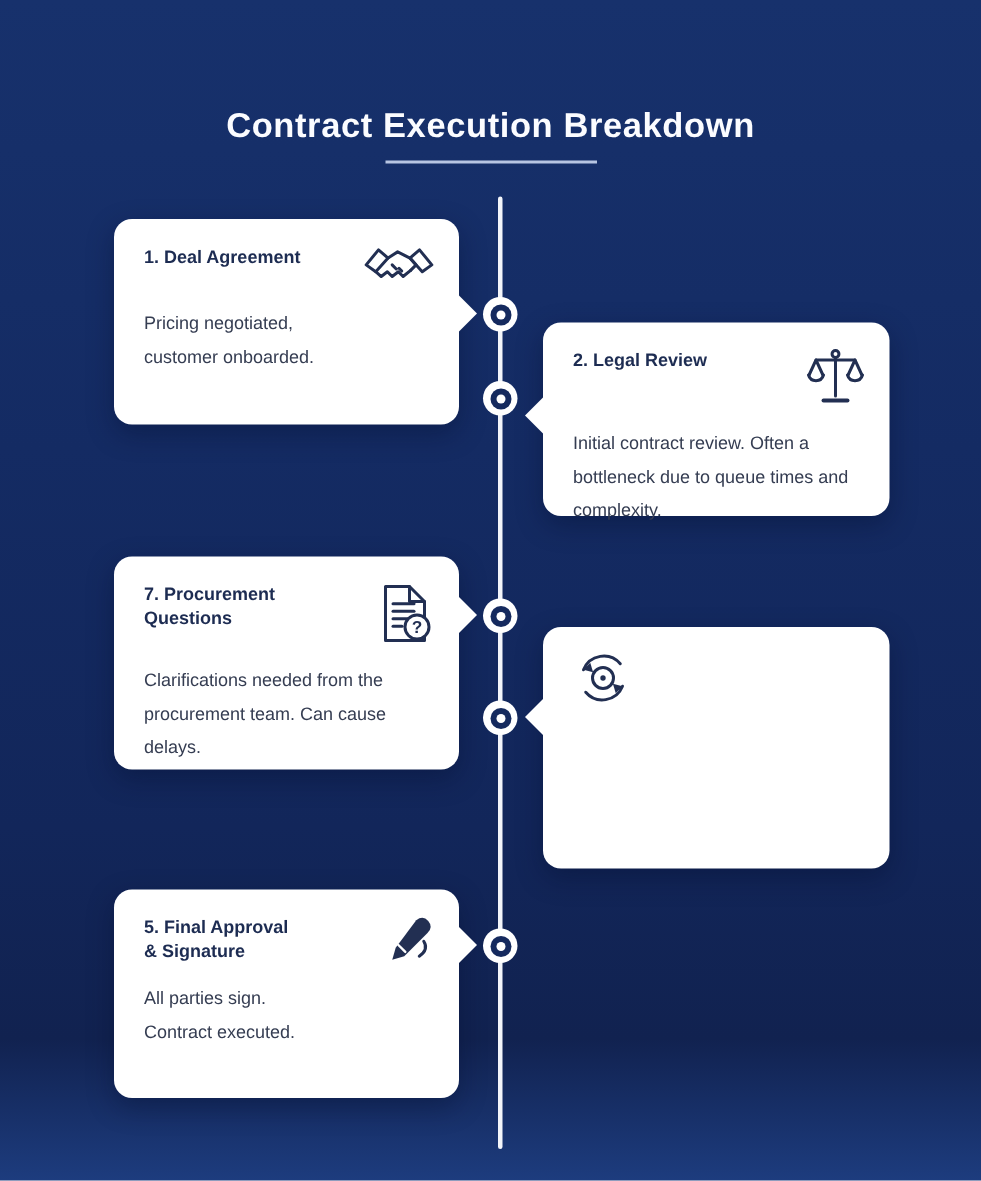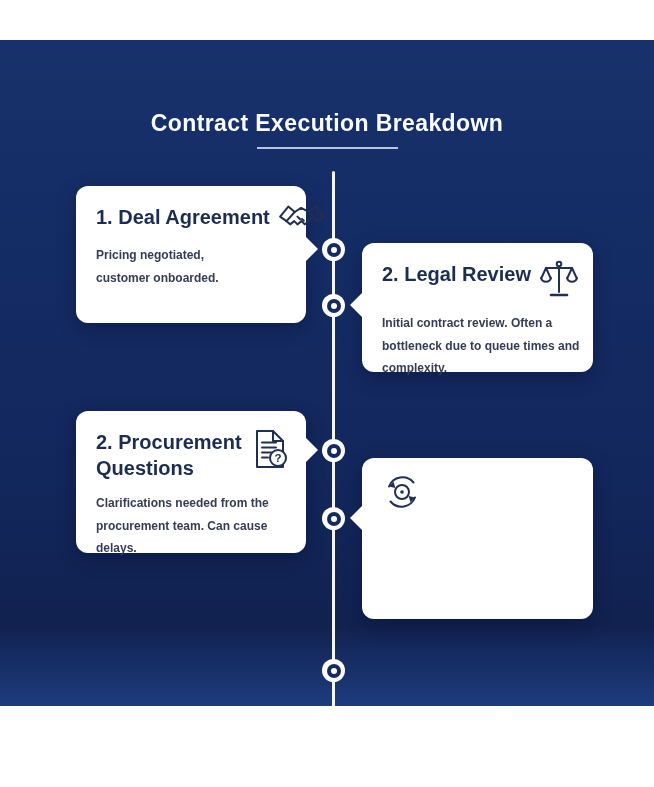--- a/index.html
+++ b/index.html
@@ -1,22 +1,21 @@
 <!DOCTYPE html>
 <html><head>
 <meta charset="utf-8">
 <style>
   html,body{margin:0;padding:0;}
   .canvas{
     position:relative;
-    width:654px;height:666px;
+    width:654px;height:787px;
     overflow:hidden;
     font-family:"Liberation Sans", sans-serif;
     background:linear-gradient(180deg,#17316c 0%, #142b63 38%, #12265a 70%, #112250 88%, #1d3c7e 100%);
-    margin-top:40px;
   }
   
   .titlewrap{position:absolute;top:70px;left:0;width:100%;text-align:center;}
   .page-title{
     margin:0;font-size:23px;font-weight:bold;letter-spacing:.4px;
     color:#fbfcff;
   }
   .underline{width:141px;height:2px;margin:10px auto 0;background:#c9d6ef;opacity:.9;}
   
   .vline{position:absolute;left:332px;top:131px;width:3px;height:635px;background:#f3f5fa;border-radius:2px;}
@@ -30,25 +29,25 @@
   .card{
     position:absolute;background:#ffffff;border-radius:12px;
     box-shadow:0 6px 18px rgba(4,12,40,.35);
     padding:16px 16px 14px 20px;box-sizing:border-box;z-index:2;
   }
   .arrow{position:absolute;width:0;height:0;border-top:12px solid transparent;border-bottom:12px solid transparent;}
   .arrow.right{right:-12px;border-left:12px solid #ffffff;}
   .arrow.left{left:-12px;border-right:12px solid #ffffff;}
   .card-head{display:flex;justify-content:space-between;align-items:flex-start;gap:8px;}
   .card-title{
-    margin:2px 0 0 0;font-size:20px;font-weight:bold;color:#1d2c52;
+    margin:2px 0 0 0;font-size:12px;font-weight:bold;color:#1d2c52;
     line-height:1.3;white-space:pre;
   }
   .card-body{
-    margin:11px 0 0 0;font-size:12px;color:#353d52;line-height:1.88;white-space:pre;font-weight:bold;
+    margin:11px 0 0 0;font-size:12px;color:#353d52;line-height:1.88;white-space:pre;
   }
   .icon{flex:0 0 auto;display:block;line-height:0;}
   .icon svg{display:block;}
 </style>
 </head>
 <body>
 
 <div class="canvas">
 
   <header class="titlewrap">
@@ -96,21 +95,21 @@
           <path d="M34 11 L38.5 16 L34.5 20"></path>
           <path d="M9 21 l4 3.5 l4.5 -3.5 l3.5 3.5 l4.5 -3.5 l3.5 3.5 l5.5 -4.5"></path>
           <path d="M21 16 l3 3 M26 18.5 l2 2"></path>
         </svg>
       </span>
     </div>
     <p class="card-body">Pricing negotiated,
 customer onboarded.</p>
   </section>
 
-  <section class="card" style="left:362px;top:203px;width:231px;height:129px">
+  <section class="card" style="left:362px;top:215px;width:231px;height:129px">
     <span class="arrow left" style="top:50px"></span>
     <div class="card-head">
       <h2 class="card-title">2. Legal Review</h2>
       <span class="icon">
         <svg width="40" height="42" viewBox="0 0 40 42" fill="none" stroke="#222f52" stroke-width="2" stroke-linecap="round" stroke-linejoin="round">
           <circle cx="20" cy="5" r="2.3"></circle>
           <path d="M7 9 H33"></path>
           <path d="M20 7.4 V33"></path>
           <path d="M12 36 H28" stroke-width="2.6"></path>
           <path d="M7 9 L2.4 19 M7 9 L11.6 19"></path>
@@ -121,21 +120,21 @@
       </span>
     </div>
     <p class="card-body">Initial contract review. Often a
 bottleneck due to queue times and
 complexity.</p>
   </section>
 
   <section class="card" style="left:76px;top:371px;width:230px;height:142px">
     <span class="arrow right" style="top:27px"></span>
     <div class="card-head">
-      <h2 class="card-title">2. Procurement
+      <h2 class="card-title">7. Procurement
 Questions</h2>
       <span class="icon">
         <svg width="40" height="44" viewBox="0 0 40 44" fill="none" stroke="#222f52" stroke-width="2" stroke-linecap="round" stroke-linejoin="round">
           <path d="M7 4 H23 L33 14 V40 H7 Z"></path>
           <path d="M23 4 V14 H33"></path>
           <path d="M12 15.5 H26"></path>
           <path d="M12 20.5 H26"></path>
           <path d="M12 25.5 H22"></path>
           <path d="M12 30.5 H18"></path>
           <circle cx="28" cy="31" r="8" fill="#ffffff"></circle>
@@ -157,14 +156,30 @@
           <circle cx="20" cy="18" r="1.8" fill="#222f52" stroke="none"></circle>
           <path d="M31.5 8.5 A14.5 14.5 0 0 0 7 12.5"></path>
           <path d="M7 12.5 l6.4 1.6 l-1.9 -6.3 z" fill="#222f52" stroke="none"></path>
           <path d="M8.5 27.5 A14.5 14.5 0 0 0 33 23.5"></path>
           <path d="M33 23.5 l-6.4 -1.6 l1.9 6.3 z" fill="#222f52" stroke="none"></path>
         </svg>
       </span>
     </div>
   </section>
 
+  <section class="card" style="left:76px;top:593px;width:230px;height:139px">
+    <span class="arrow right" style="top:25px"></span>
+    <div class="card-head">
+      <h2 class="card-title">5. Final Approval
+&amp; Signature</h2>
+      <span class="icon">
+        <svg width="34" height="34" viewBox="0 0 34 34" fill="none">
+          <path d="M21.5 4.5 q4.5 -3.5 8 0.5 q3.5 4 -0.5 8 L13.5 28.5 L5.5 30.8 L7.8 22.8 Z" fill="#222f52"></path>
+          <path d="M9.6 21 l4.6 4.6" stroke="#ffffff" stroke-width="1.6" stroke-linecap="round"></path>
+          <path d="M26.5 18.5 q3.5 5.5 -3 10" stroke="#222f52" stroke-width="2" stroke-linecap="round"></path>
+        </svg>
+      </span>
+    </div>
+    <p class="card-body">All parties sign.
+Contract executed.</p>
+  </section>
 
 </div>
 
 </body></html>

